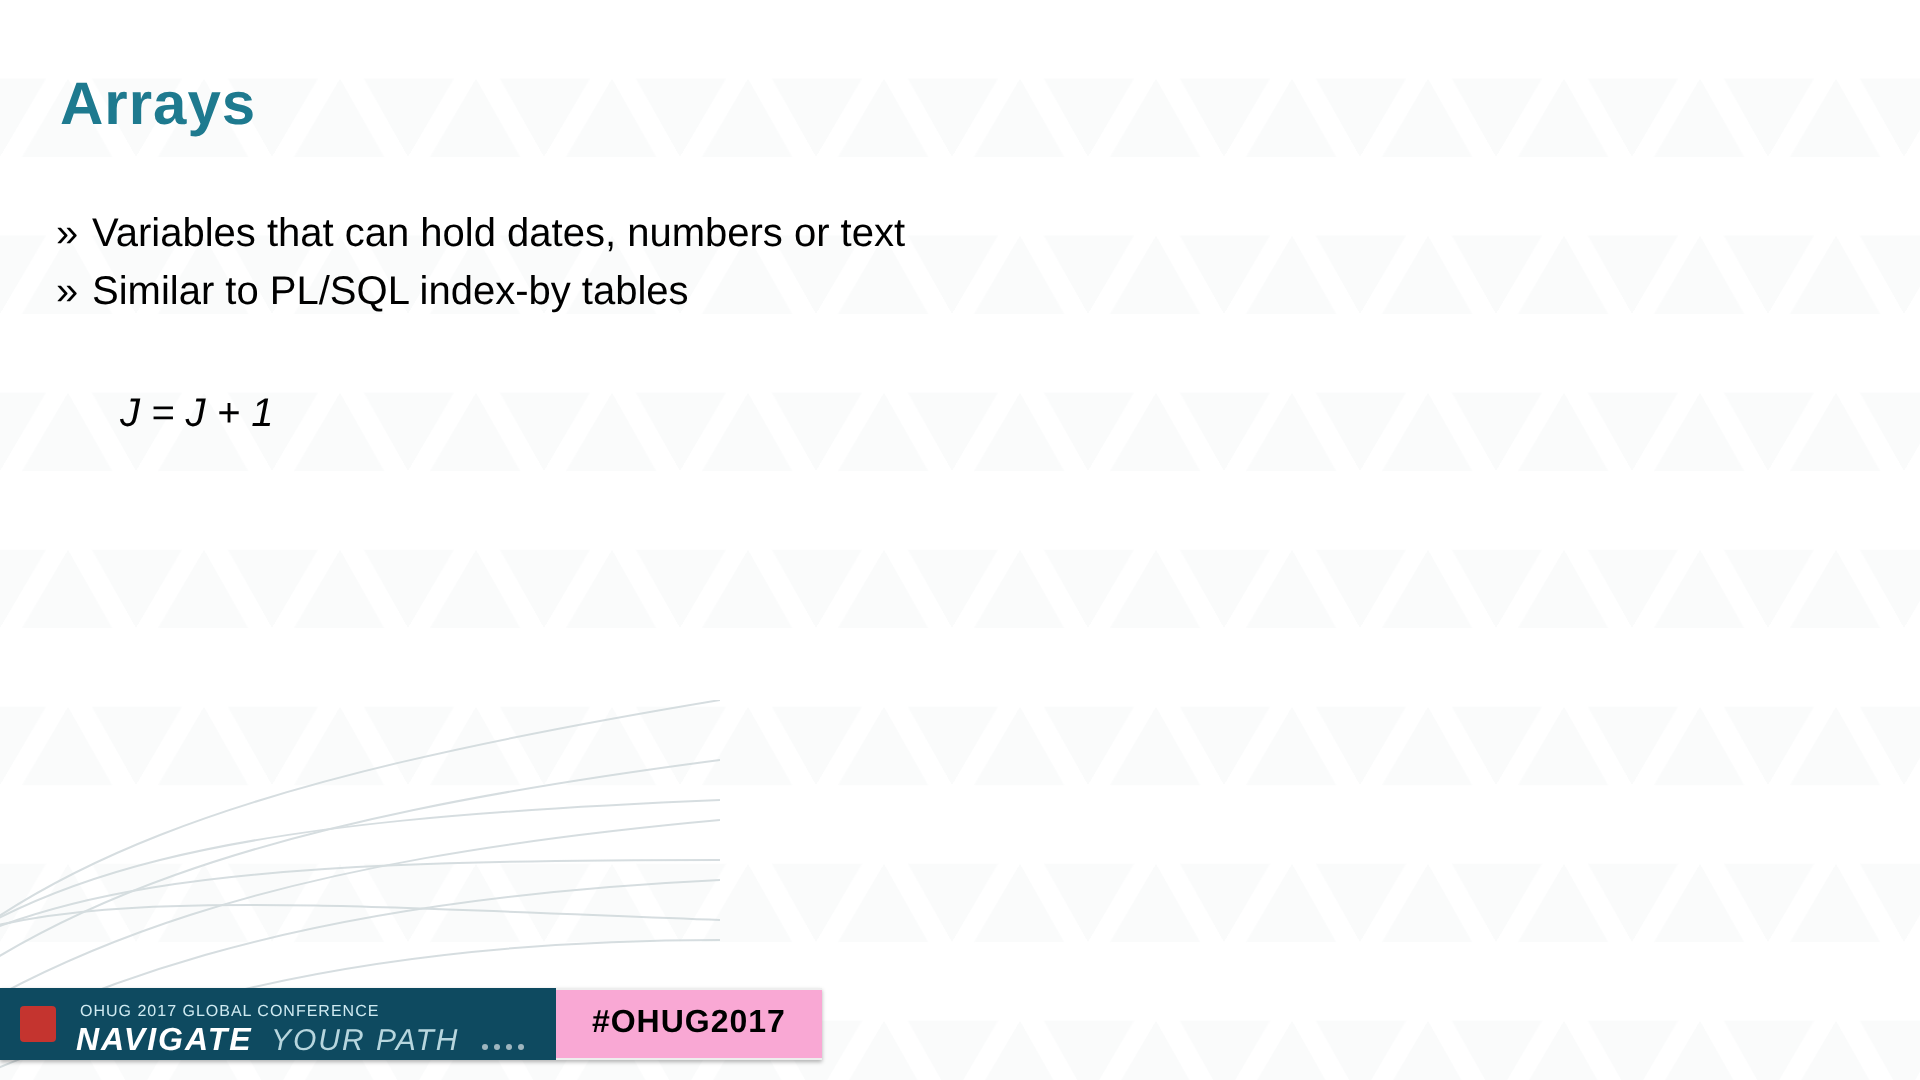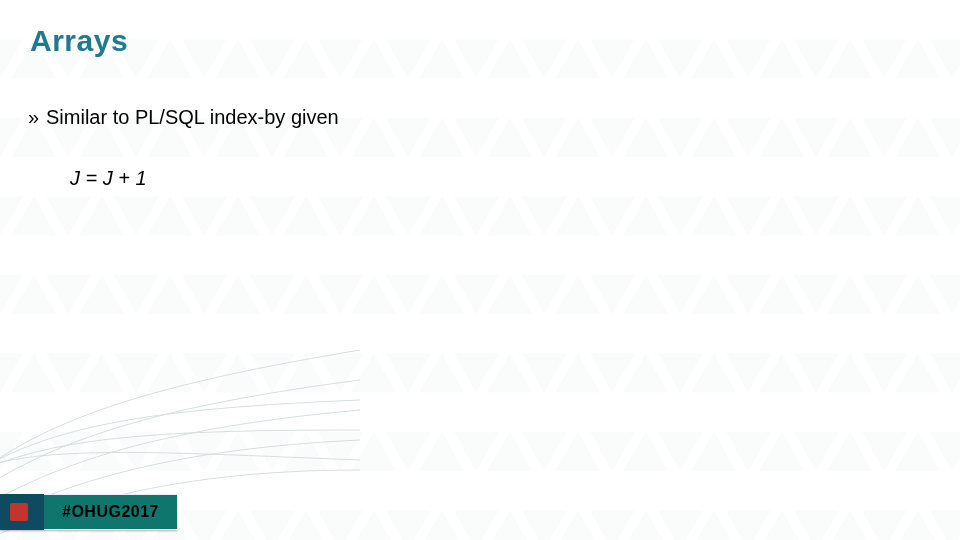--- a/index.html
+++ b/index.html
@@ -10,30 +10,30 @@
     position: absolute; inset: 0; pointer-events: none; opacity: 0.06;
     --s: 68px;
     --c1: transparent 120deg, #b9c7cc 121deg 180deg, transparent 181deg;
     background:
       conic-gradient(from  30deg at 50% 50%, var(--c1)),
       conic-gradient(from 210deg at 50% 50%, var(--c1));
     background-size: var(--s) calc(var(--s)*1.1547);
     background-position: 0 0, calc(var(--s)/2) calc(var(--s)*0.577);
   }
   .title {
-    position: absolute; top: 24px; left: 30px;
+    position: absolute; top: 36px; left: 30px;
     color: #1e7a8f; font-size: 30px; font-weight: 700; letter-spacing: 0.5px;
   }
   .body {
     position: absolute; top: 104px; left: 28px; right: 28px;
     color: #000; font-size: 20px; line-height: 1.34;
   }
   .bullet { margin-bottom: 2px; }
   .bullet .mark { display: inline-block; width: 18px; }
-  .examples { margin-top: 34px; margin-left: 42px; font-style: italic; font-size: 20px; }
+  .examples { margin-top: 34px; margin-left: 32px; font-style: italic; font-size: 20px; }
   .examples div { margin-bottom: 12px; }
   
   .badge {
     position: absolute; left: 0; bottom: 10px; height: 36px;
     display: flex; align-items: stretch;
     box-shadow: 0 1px 2px rgba(0,0,0,0.3);
   }
   .badge .navigate {
     display: flex; align-items: center; gap: 10px;
     background: #0e4a60; color: #fff; padding: 0 16px 0 10px;
@@ -44,21 +44,21 @@
   }
   .badge .navigate .sub {
     color: #cfeaf1; font-size: 8px; line-height: 1; letter-spacing: 0.5px;
     display: inline-block; margin-left: 2px; font-style: normal;
   }
   .badge .navigate .main { font-weight: 700; font-size: 16px; }
   .badge .navigate .ypath { color: #b7d6de; font-weight: 400; margin-left: 4px; }
   .badge .navigate .dots { margin-left: 6px; display: inline-flex; gap: 3px; }
   .badge .navigate .dots span { width: 3px; height: 3px; background: #fff; opacity: 0.6; border-radius: 50%; }
   .badge .hashtag {
-    display: flex; align-items: center; background: #0f766e; color: #000;
+    display: flex; align-items: center; background: #f9a8d4; color: #000;
     padding: 0 18px; font-weight: 800; font-size: 16px; letter-spacing: 0.5px;
     border-top: 1px solid #eee; border-bottom: 1px solid #eee;
   }
   
   .swirl {
     position: absolute; left: -60px; bottom: -30px; width: 420px; height: 220px;
     pointer-events: none; opacity: 0.85;
   }
   .swirl svg { width: 100%; height: 100%; }
 </style>
@@ -80,27 +80,41 @@
         <path d="M-20,160 C60,90 170,80 420,80"></path>
         <path d="M-20,150 C50,90 160,100 420,110"></path>
       </g>
     </svg>
   </div>
 
   <h1 class="title">Arrays</h1>
 
   <div class="body">
     <div class="bullet">
-      <span class="mark">»</span><span>Similar to PL/SQL index-by given</span>
+      <span class="mark">»</span><span>Variables that can hold dates, numbers or text</span>
+    </div>
+    <div class="bullet">
+      <span class="mark">»</span><span>Similar to PL/SQL index-by tables</span>
     </div>
 
     <div class="examples">
       <div>J = J + 1</div>
     </div>
   </div>
 
   <div class="badge">
     <div class="navigate">
       <span class="tinylogo"></span>
+      <span>
+        <span class="sub">OHUG 2017 GLOBAL CONFERENCE</span><br>
+        <span class="main">NAVIGATE</span>
+        <span class="ypath">YOUR PATH</span>
+        <span class="dots">
+            <span></span>
+            <span></span>
+            <span></span>
+            <span></span>
+          </span>
+      </span>
     </div>
     <div class="hashtag">#OHUG2017</div>
   </div>
 </div>
 
 </body></html>

